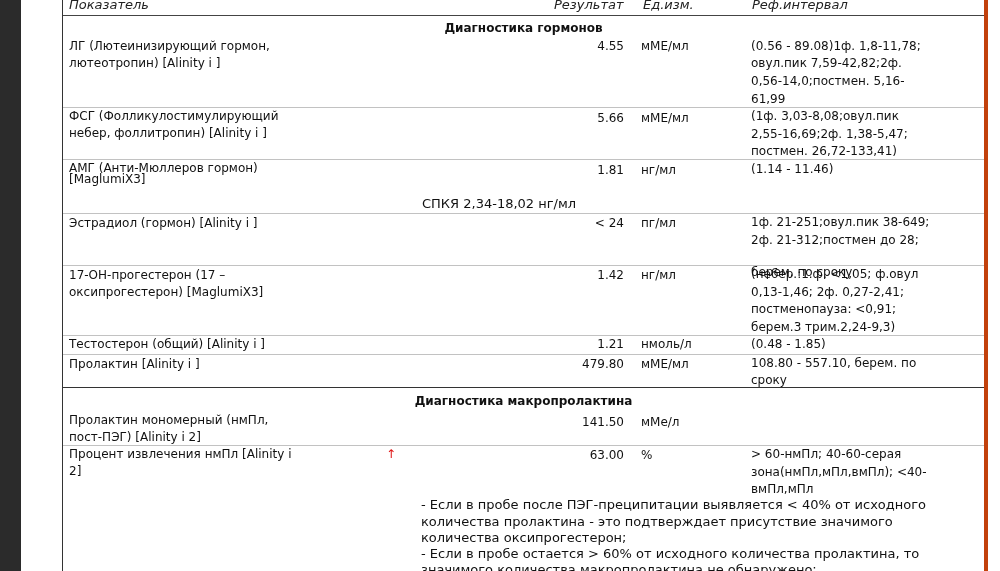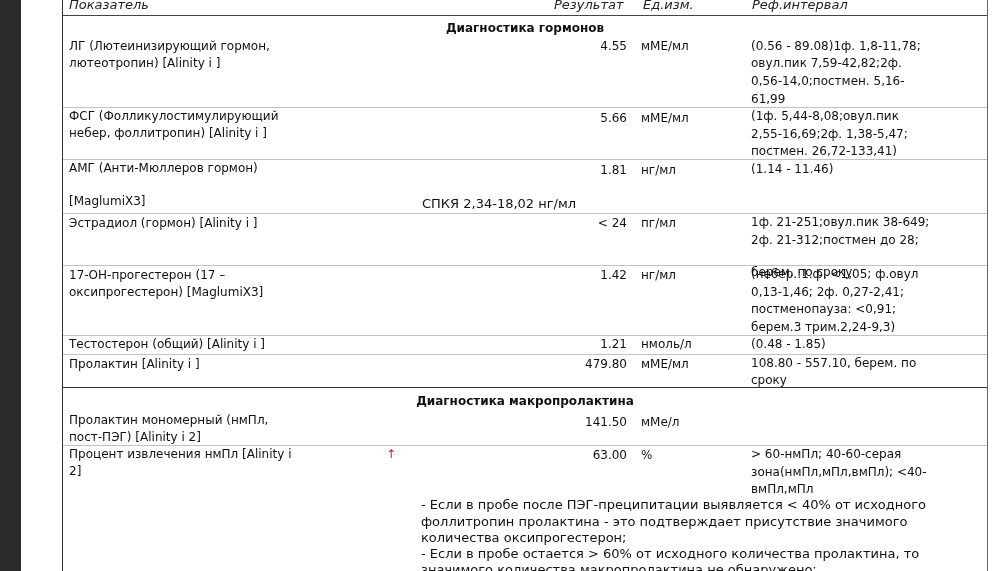--- a/index.html
+++ b/index.html
@@ -13,21 +13,21 @@
   .left-margin {
     position:absolute; left:0; top:0; width:21px; height:571px;
     background:#2b2b2b;
   }
   .left-gap {
     position:absolute; left:21px; top:0; width:41px; height:571px;
     background:#ffffff;
   }
   .sheet {
     position:absolute; left:62px; top:0; width:926px; height:571px;
-    border-left:1px solid #333; border-right:1px solid #c2410c;
+    border-left:1px solid #333; border-right:4px solid #c2410c;
     box-sizing:border-box;
     padding-left:32px;
   }
   .hdr {
     position:absolute; left:0; right:0; top:-3px; height:18px;
     border-bottom:1px solid #444;
     font-style:italic; font-size:13px; color:#222;
   }
   .hdr span { position:absolute; top:0; }
   .abs { position:absolute; font-size:12px; line-height:17px; white-space:nowrap; }
@@ -68,29 +68,29 @@
     <div class="abs ref" style="top:73px">0,56-14,0;постмен. 5,16-</div>
     <div class="abs ref" style="top:91px">61,99</div>
   </div>
   <div class="line" style="top:107px"></div>
 
   <div>
     <div class="abs name" style="top:108px">ФСГ (Фолликулостимулирующий</div>
     <div class="abs name" style="top:125px">небер, фоллитропин) [Alinity i ]</div>
     <div class="abs res" style="top:110px">5.66</div>
     <div class="abs unit" style="top:110px">мМЕ/мл</div>
-    <div class="abs ref" style="top:108px">(1ф. 5,44-8,08;овул.пик</div>
+    <div class="abs ref" style="top:108px">(1ф. 3,03-8,08;овул.пик</div>
     <div class="abs ref" style="top:126px">2,55-16,69;2ф. 1,38-5,47;</div>
     <div class="abs ref" style="top:143px">постмен. 26,72-133,41)</div>
   </div>
   <div class="line" style="top:159px"></div>
 
   <div>
     <div class="abs name" style="top:160px">АМГ (Анти-Мюллеров гормон)</div>
-    <div class="abs name" style="top:193px">[MaglumiX3]</div>
+    <div class="abs name" style="top:171px">[MaglumiX3]</div>
     <div class="abs res" style="top:162px">1.81</div>
     <div class="abs unit" style="top:162px">нг/мл</div>
     <div class="abs ref" style="top:161px">(1.14 - 11.46)</div>
     <div class="note" style="top:196px; left:359px">СПКЯ 2,34-18,02 нг/мл</div>
   </div>
   <div class="line" style="top:213px"></div>
 
   <div>
     <div class="abs name" style="top:215px">Эстрадиол (гормон) [Alinity i ]</div>
     <div class="abs res" style="top:215px">&lt; 24</div>
@@ -144,18 +144,18 @@
     <div class="abs name" style="top:446px">Процент извлечения нмПл [Alinity i</div>
     <div class="abs name" style="top:463px">2]</div>
     <div class="abs arrow" style="top:446px; left:323px">↑</div>
     <div class="abs res" style="top:447px">63.00</div>
     <div class="abs unit" style="top:447px">%</div>
     <div class="abs ref" style="top:446px">&gt; 60-нмПл; 40-60-серая</div>
     <div class="abs ref" style="top:464px">зона(нмПл,мПл,вмПл); &lt;40-</div>
     <div class="abs ref" style="top:481px">вмПл,мПл</div>
 
     <div class="note" style="top:497px; left:358px">- Если в пробе после ПЭГ-преципитации выявляется &lt; 40% от исходного</div>
-    <div class="note" style="top:514px; left:358px">фоллитропин пролактина - это подтверждает присутствие значимого</div>
+    <div class="note" style="top:514px; left:358px">количества пролактина - это подтверждает присутствие значимого</div>
     <div class="note" style="top:530px; left:358px">количества оксипрогестерон;</div>
     <div class="note" style="top:546px; left:358px">- Если в пробе остается &gt; 60% от исходного количества пролактина, то</div>
     <div class="note" style="top:562px; left:358px">значимого количества макропролактина не обнаружено;</div>
   </div>
 </div>
 
 </body></html>

